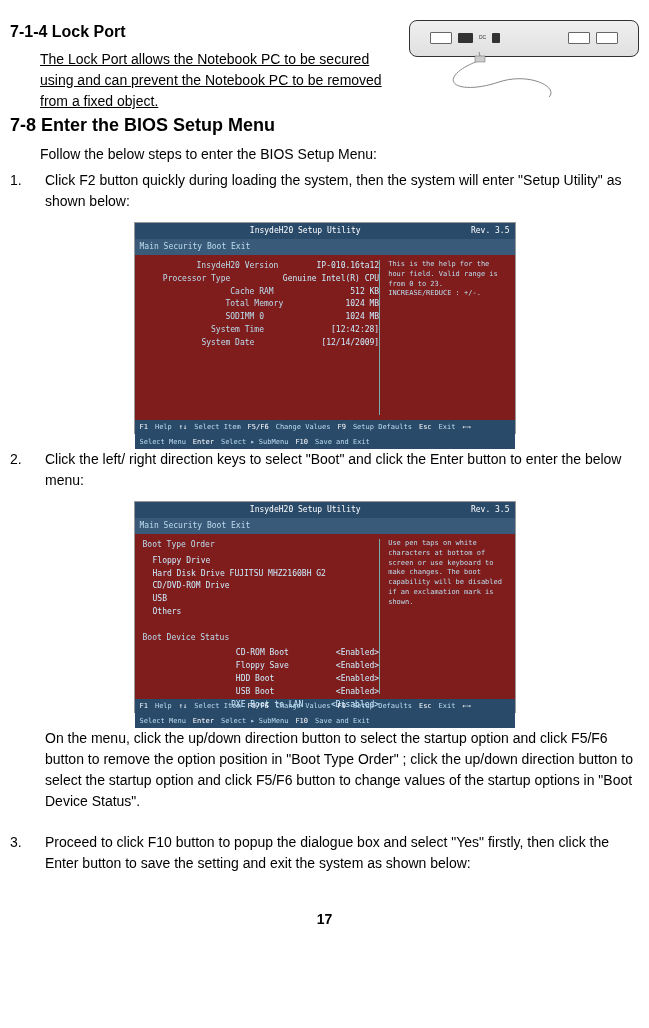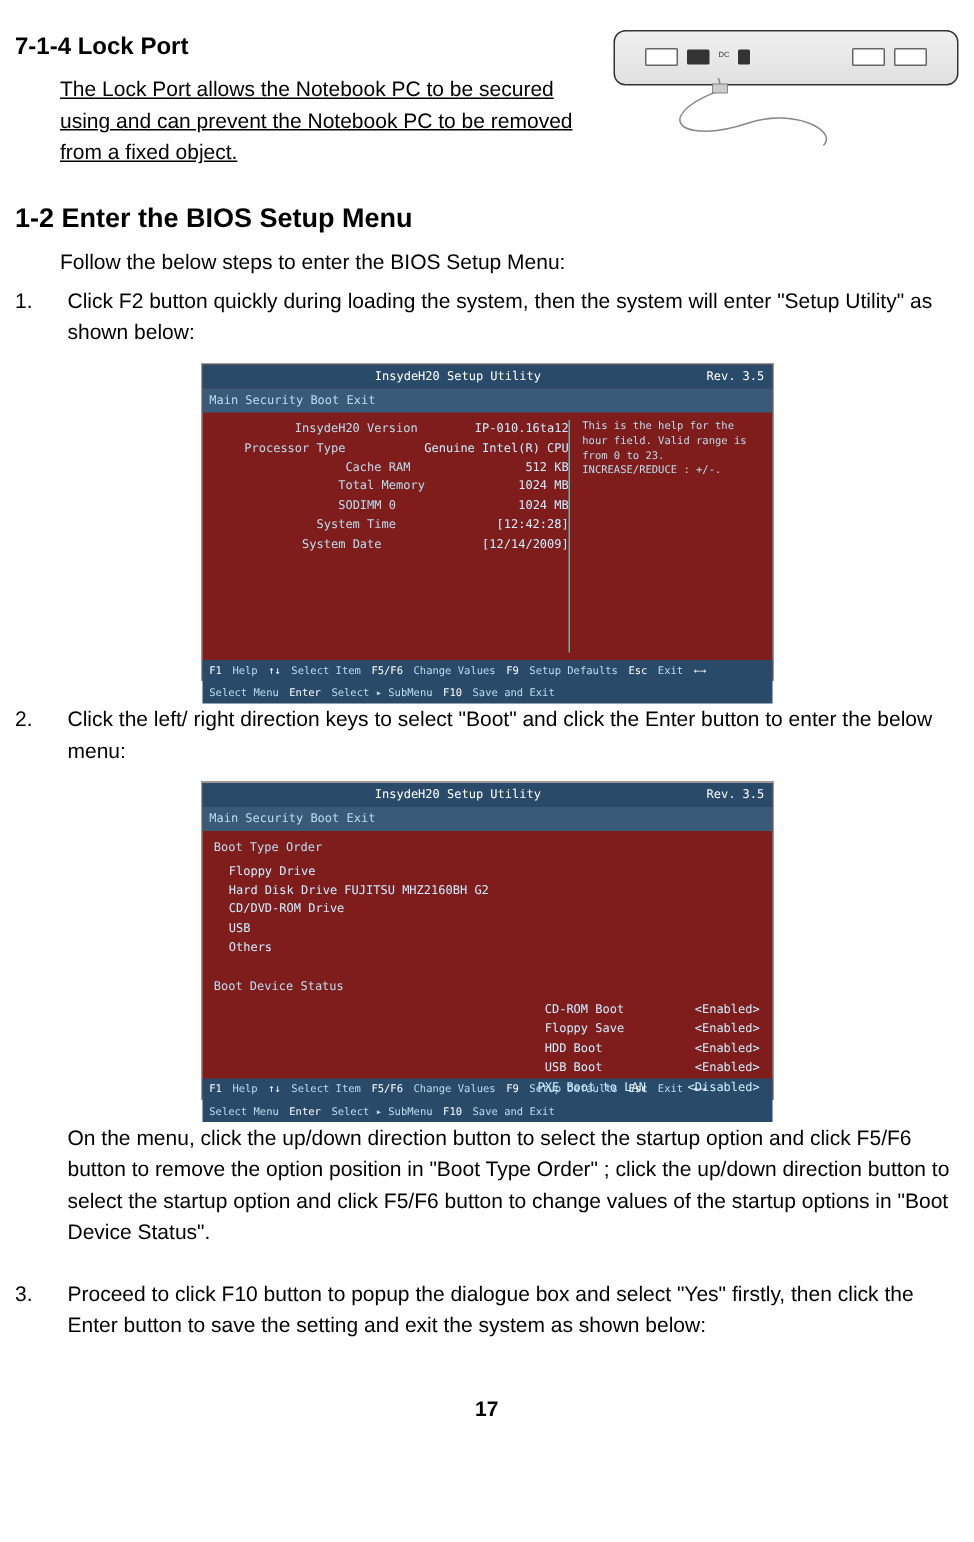--- a/index.html
+++ b/index.html
@@ -7,21 +7,20 @@
       font-size: 14px;
       color: #000;
       margin: 0;
       padding: 20px 10px;
       width: 629px;
       line-height: 1.5;
     }
     .top-section {
       display: flex;
       gap: 10px;
-      margin-bottom: 20px;
     }
     .top-text {
       flex: 1;
     }
     .diagram {
       width: 230px;
       height: 90px;
       background: #fff;
       position: relative;
       flex-shrink: 0;
@@ -180,21 +179,21 @@
         <div class="port w2"></div>
       </div>
     </div>
     <svg class="cable-svg" viewBox="0 0 180 55">
       <path d="M 40 0 L 42 8 C 42 8 20 15 15 25 C 10 35 30 40 60 30 C 90 20 120 35 110 45" stroke="#888" stroke-width="1" fill="none"></path>
       <rect x="36" y="4" width="10" height="6" fill="#ccc" stroke="#666" stroke-width="0.5"></rect>
     </svg>
   </div>
 </div>
 
-<h1>1-2 Enter the BIOS Setup Menu</h1>
+<h1>7-8 Enter the BIOS Setup Menu</h1>
 <p class="para" style="padding-left:30px; margin:0 0 5px 0;">Follow the below steps to enter the BIOS Setup Menu:</p>
 
 <div class="numbered">
   <div class="num">1.</div>
   <div class="num-content">Click F2 button quickly during loading the system, then the system will enter "Setup Utility" as shown below:</div>
 </div>
 
 <div class="bios-img">
   <div class="bios-header">
     <span style="margin:0 auto;">InsydeH20 Setup Utility</span>
@@ -305,20 +304,21 @@
         </div>
         <div class="bios-row" style="padding-left: 10px;">
           <span class="bios-label" style="width: 100px; color: rgb(204, 238, 255);">USB Boot</span>
           <span class="bios-val">&lt;Enabled&gt;</span>
         </div>
         <div class="bios-row" style="padding-left: 10px;">
           <span class="bios-label" style="width: 100px; color: rgb(204, 238, 255);">PXE Boot to LAN</span>
           <span class="bios-val">&lt;Disabled&gt;</span>
         </div>
       </div>
+    <div class="bios-right">Use pen taps on white characters at bottom of screen or use keyboard to make changes. The boot capability will be disabled if an exclamation mark is shown.</div>
   </div>
   <div class="bios-footer" id="bios2-footer">
       <span class="fkey">F1</span>
       <span>Help</span>
       <span class="fkey">↑↓</span>
       <span>Select Item</span>
       <span class="fkey">F5/F6</span>
       <span>Change Values</span>
       <span class="fkey">F9</span>
       <span>Setup Defaults</span>

